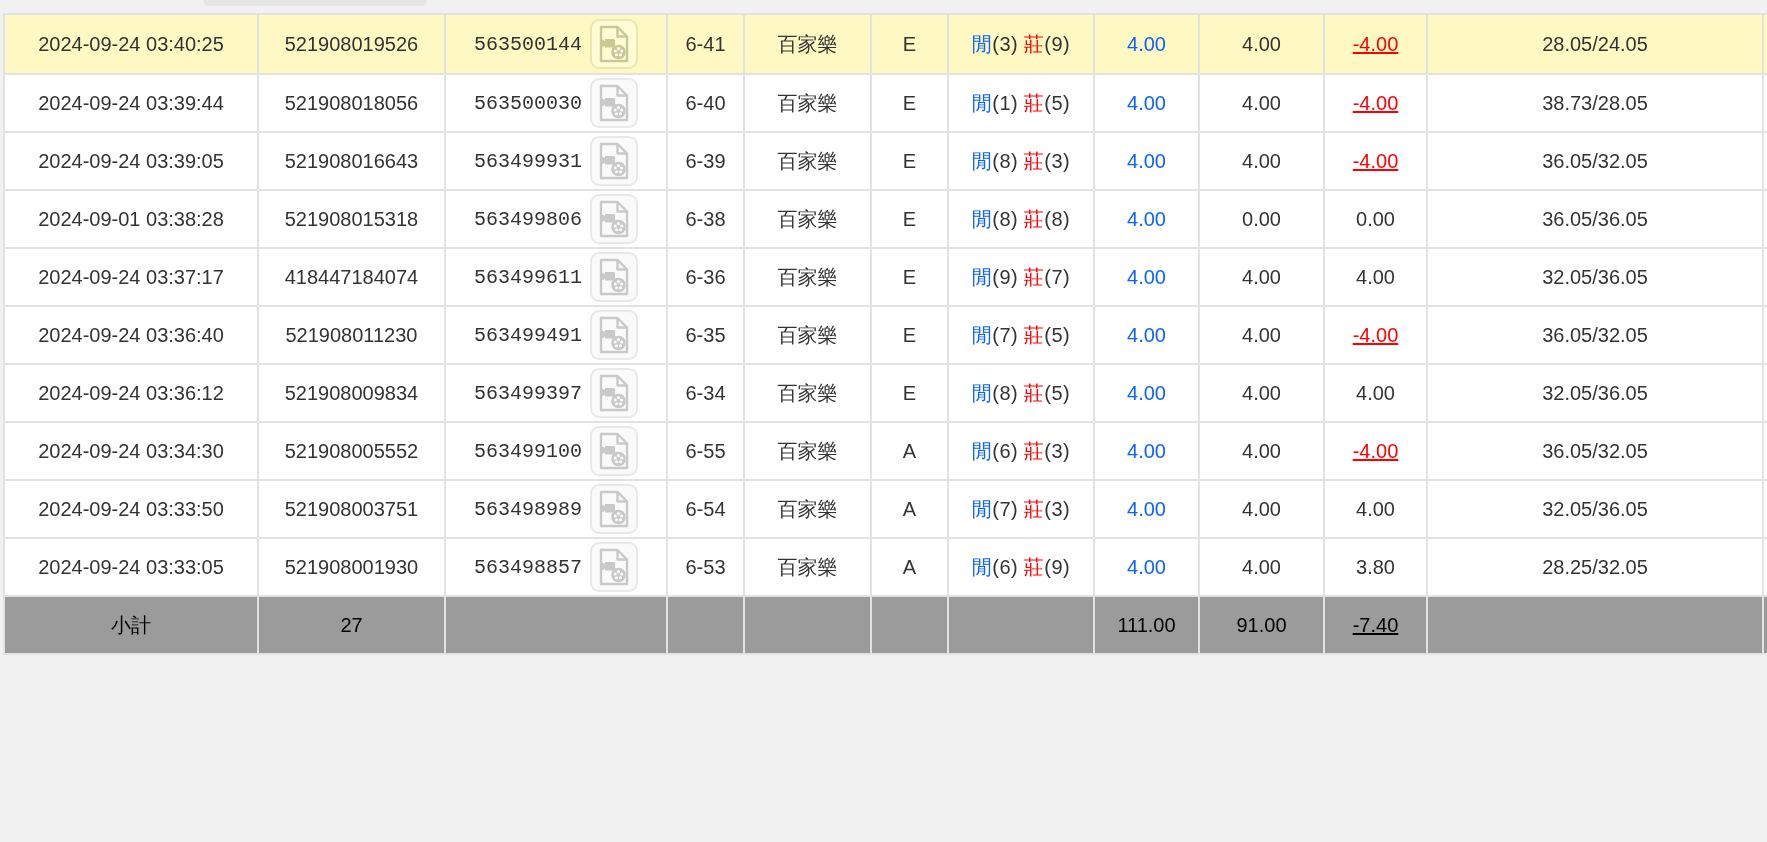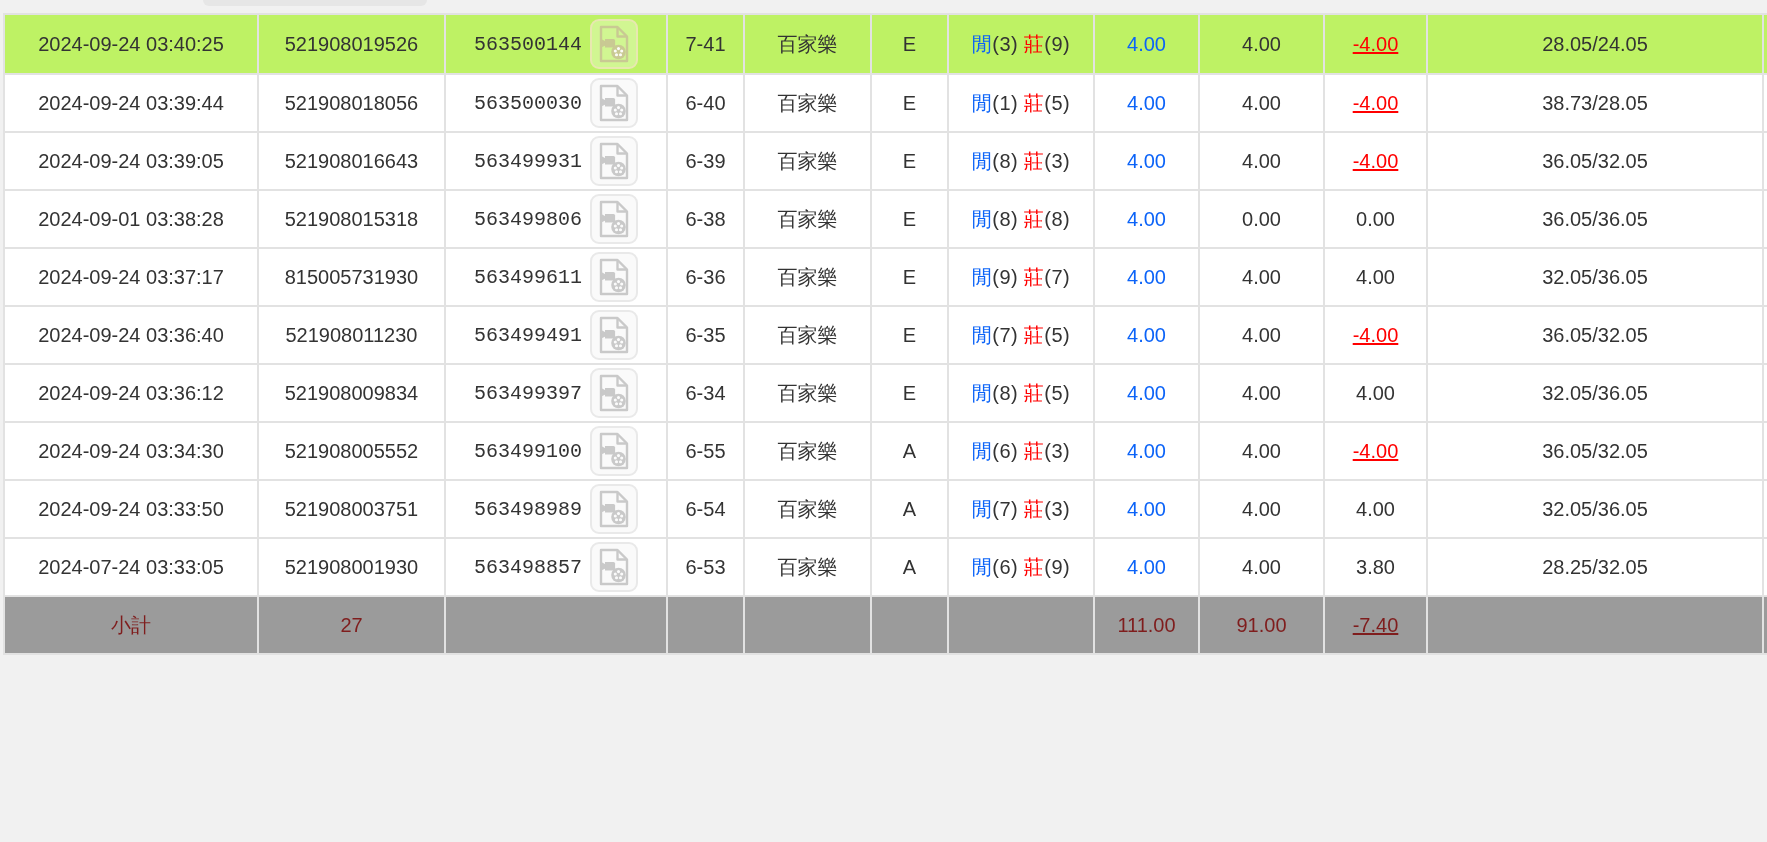--- a/index.html
+++ b/index.html
@@ -18,23 +18,23 @@
     border-collapse:collapse;table-layout:fixed;
     width:1764px;margin:13px 0 0 3px;background:#fff;
   }
   td{
     border:2px solid #e2e2e2;
     text-align:center;vertical-align:middle;
     font-size:20px;color:#333;padding:0;overflow:hidden;white-space:nowrap;
   }
   tr.data-row{height:58px;}
   tr.data-row.first{height:60px;}
-  tr.hl td{background:#bef264;}
+  tr.hl td{background:#fef9c3;}
   tr.summary-row td{
-    background:#9b9b9b;color:#7f1d1d;height:56px;
+    background:#9b9b9b;color:#000000;height:56px;
   }
   .blue{color:#0b63f8;}
   .neg{color:#ff0000;text-decoration:underline;}
   .banker{color:#ff0000;}
   .player{color:#0b63f8;}
   .result-cell span{letter-spacing:0.5px;}
   .video-btn{
     display:inline-flex;align-items:center;justify-content:center;
     width:48px;height:50px;margin-left:8px;vertical-align:middle;
     background:#fafafa;border:2px solid #e9e9e9;border-radius:9px;
@@ -79,21 +79,21 @@
           <path d="M8.4 16.2 L4.2 14.1 V22.6 L8.4 20.5 Z" fill="currentColor"></path>
           <circle cx="21.5" cy="27" r="7.3" fill="currentColor"></circle>
           <circle cx="21.5" cy="23.6" r="1.55" fill="rgba(255,255,255,0.92)"></circle>
           <circle cx="18.3" cy="26" r="1.55" fill="rgba(255,255,255,0.92)"></circle>
           <circle cx="24.7" cy="26" r="1.55" fill="rgba(255,255,255,0.92)"></circle>
           <circle cx="19.5" cy="29.8" r="1.55" fill="rgba(255,255,255,0.92)"></circle>
           <circle cx="23.5" cy="29.8" r="1.55" fill="rgba(255,255,255,0.92)"></circle>
         </svg>
           </span>
     </td>
-    <td>7-41</td>
+    <td>6-41</td>
     <td>百家樂</td>
     <td>E</td>
     <td class="result-cell">
       <span class="player">閒</span><span>(3)</span>&nbsp;<span class="banker">莊</span><span>(9)</span>
     </td>
     <td class="blue">4.00</td>
     <td>4.00</td>
     <td class="winloss neg">-4.00</td>
     <td>28.05/24.05</td>
     <td></td>
@@ -186,21 +186,21 @@
       <span class="player">閒</span><span>(8)</span>&nbsp;<span class="banker">莊</span><span>(8)</span>
     </td>
     <td class="blue">4.00</td>
     <td>0.00</td>
     <td class="winloss">0.00</td>
     <td>36.05/36.05</td>
     <td></td>
   </tr>
       <tr class="data-row">
     <td>2024-09-24 03:37:17</td>
-    <td>815005731930</td>
+    <td>418447184074</td>
     <td>
       <span class="round-num">563499611</span><span class="video-btn">
             <svg width="34" height="38" viewBox="0 0 34 38">
           <path d="M4 2 H20.5 L30 11.5 V36 H4 Z" fill="none" stroke="currentColor" stroke-width="2.4" stroke-linejoin="round"></path>
           <path d="M20.5 2 V11.5 H30" fill="none" stroke="currentColor" stroke-width="2.4" stroke-linejoin="round"></path>
           <path d="M8 14 h8.5 a1.6 1.6 0 0 1 1.6 1.6 v5.3 a1.6 1.6 0 0 1 -1.6 1.6 H8 Z" fill="currentColor"></path>
           <path d="M8.4 16.2 L4.2 14.1 V22.6 L8.4 20.5 Z" fill="currentColor"></path>
           <circle cx="21.5" cy="27" r="7.3" fill="currentColor"></circle>
           <circle cx="21.5" cy="23.6" r="1.55" fill="rgba(255,255,255,0.92)"></circle>
           <circle cx="18.3" cy="26" r="1.55" fill="rgba(255,255,255,0.92)"></circle>
@@ -340,21 +340,21 @@
     <td class="result-cell">
       <span class="player">閒</span><span>(7)</span>&nbsp;<span class="banker">莊</span><span>(3)</span>
     </td>
     <td class="blue">4.00</td>
     <td>4.00</td>
     <td class="winloss">4.00</td>
     <td>32.05/36.05</td>
     <td></td>
   </tr>
       <tr class="data-row">
-    <td>2024-07-24 03:33:05</td>
+    <td>2024-09-24 03:33:05</td>
     <td>521908001930</td>
     <td>
       <span class="round-num">563498857</span><span class="video-btn">
             <svg width="34" height="38" viewBox="0 0 34 38">
           <path d="M4 2 H20.5 L30 11.5 V36 H4 Z" fill="none" stroke="currentColor" stroke-width="2.4" stroke-linejoin="round"></path>
           <path d="M20.5 2 V11.5 H30" fill="none" stroke="currentColor" stroke-width="2.4" stroke-linejoin="round"></path>
           <path d="M8 14 h8.5 a1.6 1.6 0 0 1 1.6 1.6 v5.3 a1.6 1.6 0 0 1 -1.6 1.6 H8 Z" fill="currentColor"></path>
           <path d="M8.4 16.2 L4.2 14.1 V22.6 L8.4 20.5 Z" fill="currentColor"></path>
           <circle cx="21.5" cy="27" r="7.3" fill="currentColor"></circle>
           <circle cx="21.5" cy="23.6" r="1.55" fill="rgba(255,255,255,0.92)"></circle>

